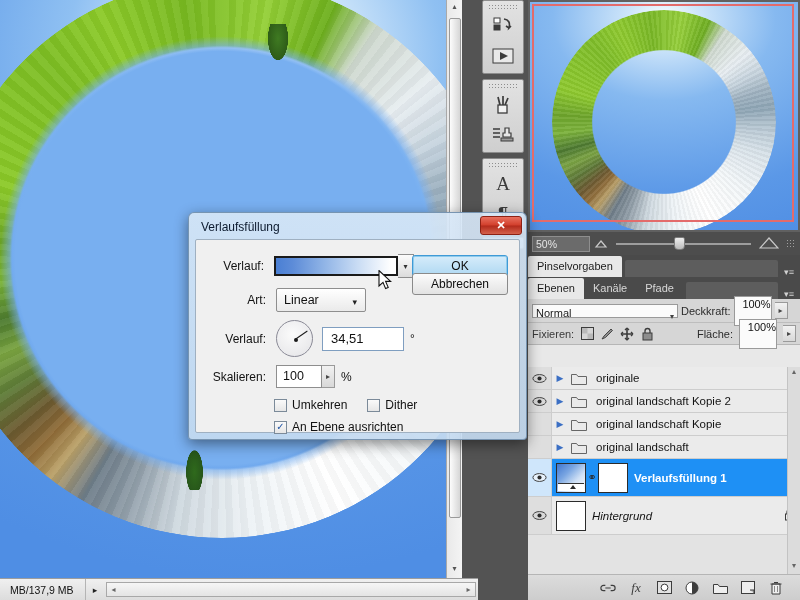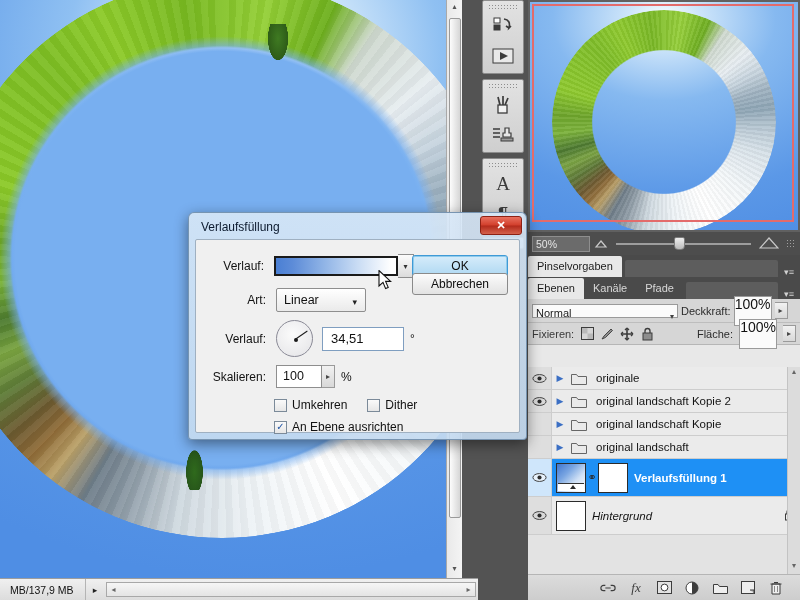--- a/index.html
+++ b/index.html
@@ -235,21 +235,21 @@
     background: #d6d6d6; border-bottom:1px solid #bdbdbd;
   }
   .blend-select {
     width: 146px; height: 14px; background: #fbfbfb; border: 1px solid #9a9a9a;
     font-size: 11px; line-height:16px; padding-left: 3px; color: #1a1a1a; position: relative;
   }
   .blend-select .cv { position:absolute; right:3px; top:4px; font-size:8px; color:#444; }
   .opa-label { font-size: 11px; color: #2b2b2b; }
   .opa-box {
     width: 38px; height: 30px; background: #fbfbfb; border: 1px solid #9a9a9a;
-    font-size: 14px; line-height: 15px; text-align: right; color:#111;
+    font-size: 11px; line-height: 15px; text-align: right; color:#111;
   }
   .stepper { width: 13px; height: 17px; border:1px solid #9a9a9a; border-left:0;
     background: linear-gradient(to bottom,#f2f2f2,#d8d8d8); font-size:8px; color:#444;
     display:flex; align-items:center; justify-content:center; }
   #layers-lockrow {
     height: 22px; display:flex; align-items:center; padding:0 4px; gap:6px;
     background:#d6d6d6; border-bottom:1px solid #b6b6b6;
   }
   .lock-label { font-size:11px; color:#3a3a3a; }
   .lock-ico { width:14px; height:14px; color:#3c3c3c; display:flex; align-items:center; justify-content:center; }

